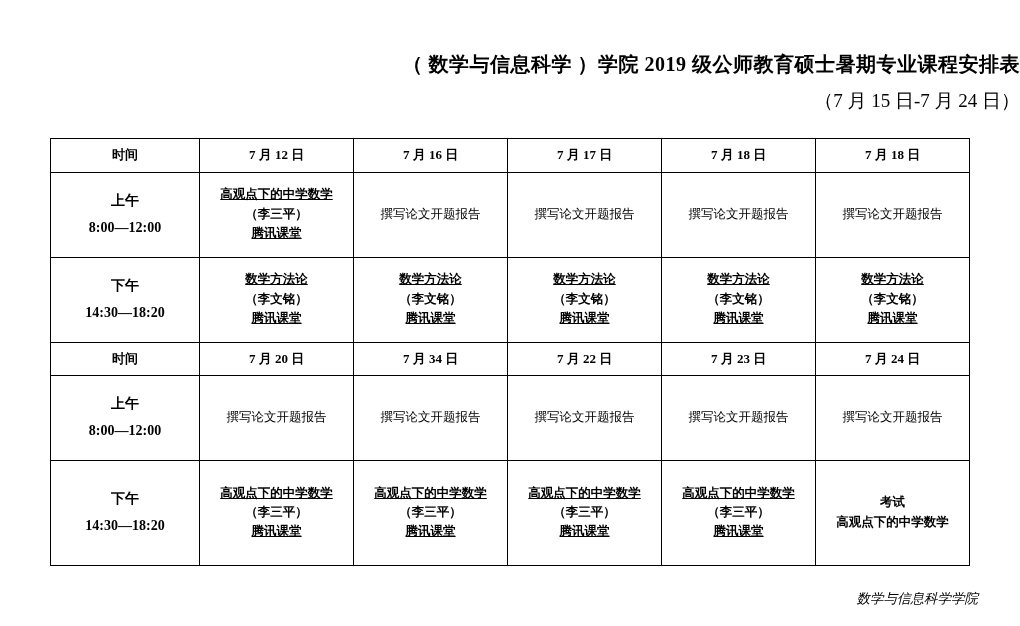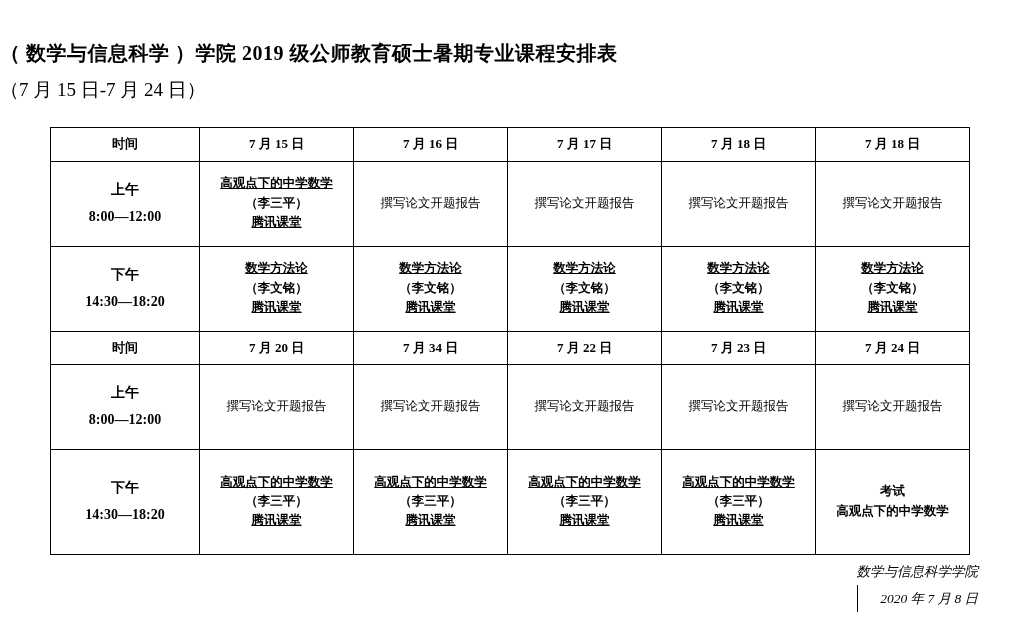--- a/index.html
+++ b/index.html
@@ -14,22 +14,22 @@
     color: #000000;
     overflow: hidden;
   }
   .page {
     position: relative;
     width: 1020px;
     height: 626px;
     box-sizing: border-box;
   }
   .title-block {
-    text-align: left;
-    padding-top: 39px;
+    text-align: right;
+    padding-top: 50px;
   }
   .title-line1 {
     font-size: 20px;
     font-weight: bold;
     letter-spacing: 0.5px;
     line-height: 1.4;
   }
   .title-line2 {
     font-size: 19px;
     font-weight: normal;
@@ -105,21 +105,21 @@
 
   <div class="title-block">
     <div class="title-line1">（ 数学与信息科学 ）学院 2019 级公师教育硕士暑期专业课程安排表</div>
     <div class="title-line2">（7 月 15 日-7 月 24 日）</div>
   </div>
 
   <table class="schedule">
     <tbody>
       <tr>
         <td class="timecol hdr">时间</td>
-        <td class="hdr">7 月 15 日</td>
+        <td class="hdr">7 月 12 日</td>
         <td class="hdr">7 月 16 日</td>
         <td class="hdr">7 月 17 日</td>
         <td class="hdr">7 月 18 日</td>
         <td class="hdr">7 月 18 日</td>
       </tr>
 
       <tr class="row-am">
         <td class="timecol">
           <span class="time-label cell-line">上午</span>
           <span class="time-label cell-line">8:00—12:00</span>
@@ -234,16 +234,15 @@
         <td>
           <span class="cell-bold cell-line">考试</span>
           <span class="cell-bold cell-line">高观点下的中学数学</span>
         </td>
       </tr>
     </tbody>
   </table>
 
   <div class="footer">
     <div>数学与信息科学学院</div>
-    <div class="dateline">2020 年 7 月 8 日</div>
   </div>
 
 </div>
 
 </body></html>

